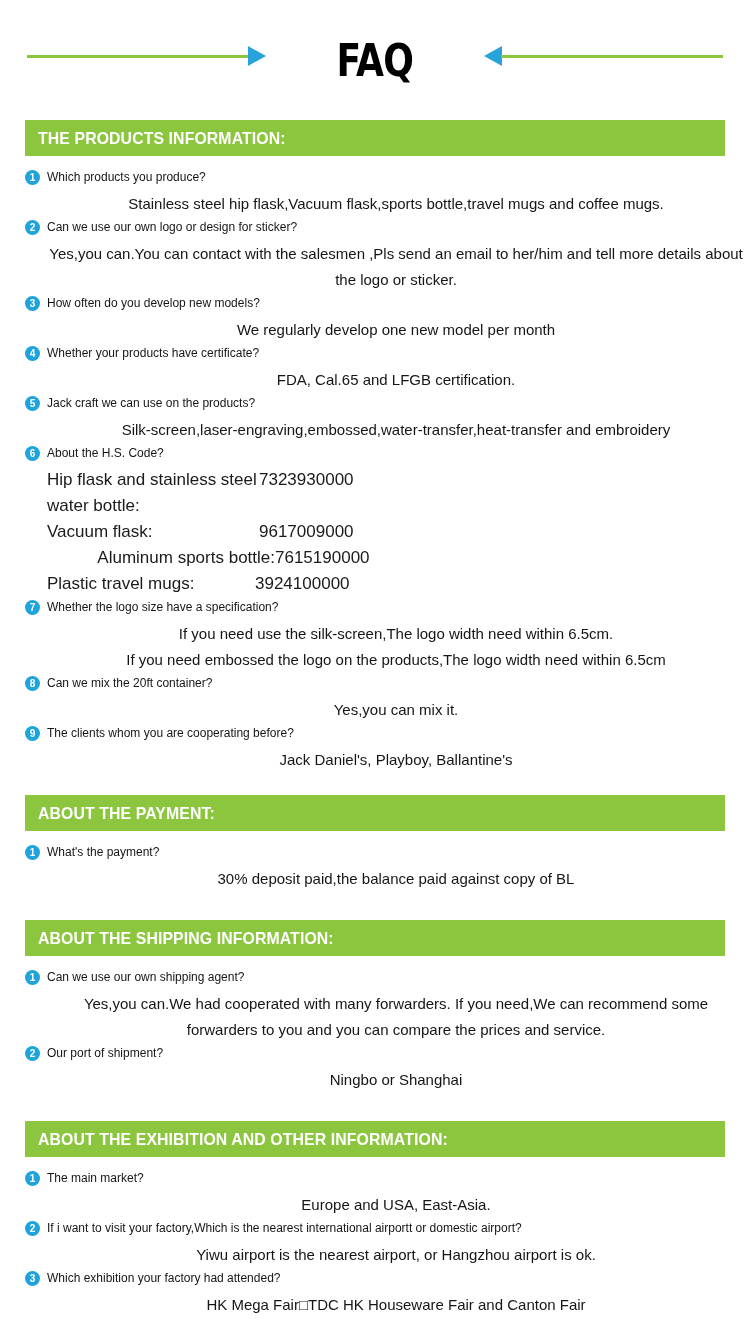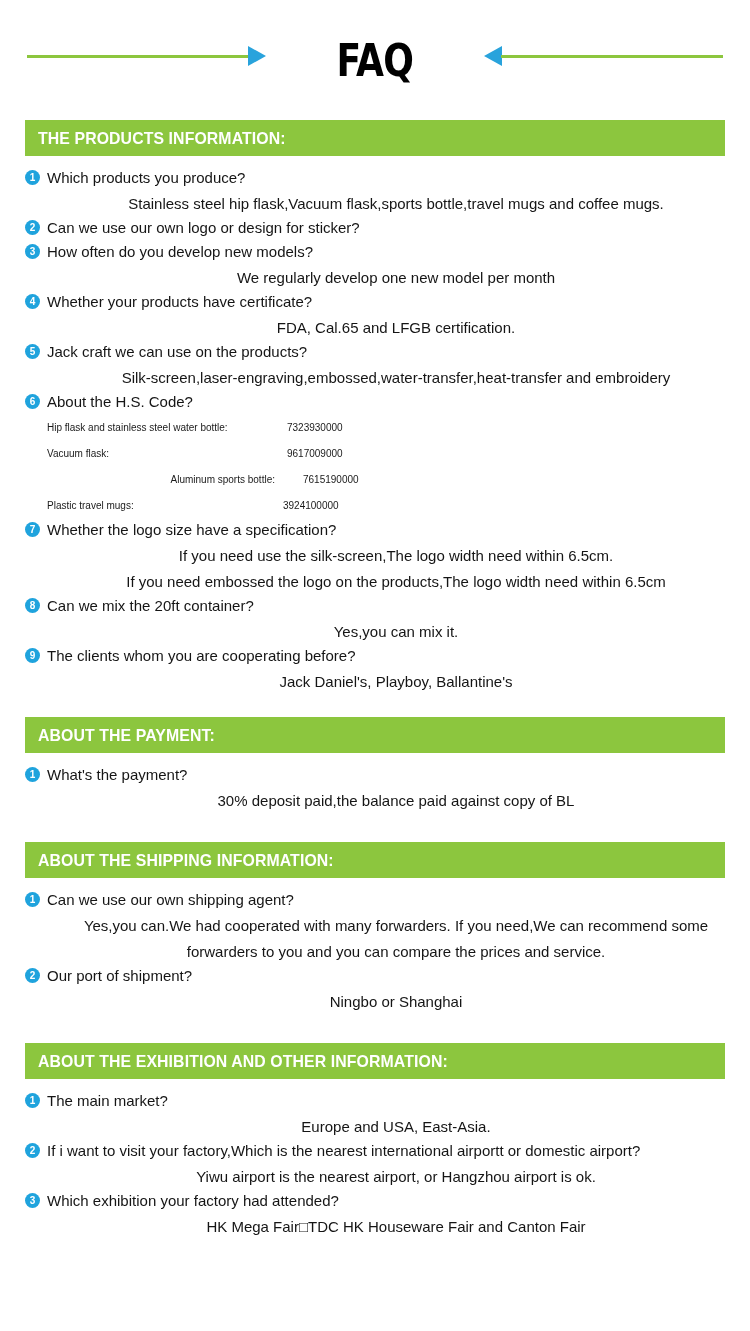--- a/index.html
+++ b/index.html
@@ -103,40 +103,39 @@
     color: #ffffff;
     font-size: 10px;
     font-weight: bold;
     line-height: 15px;
     text-align: center;
     margin-top: 3px;
     margin-right: 7px;
     font-family: "Liberation Sans", sans-serif;
   }
   .question-text {
-    font-size: 15px;
+    font-size: 12px;
     line-height: 21px;
     color: #151515;
   }
   .answer {
     font-size: 15px;
     line-height: 26px;
     color: #151515;
     margin-left: 22px;
     max-width: 700px;
     text-align: center;
   }
 
   
   .code-row {
     display: flex;
-    font-size: 10px;
+    font-size: 17px;
     line-height: 26px;
     margin-left: 22px;
-    gap: 28px;
   }
   .code-label { display: inline-block; }
   .code-value { display: inline-block; }
   .spacer-md { height: 22px; }
   .spacer-lg { height: 28px; }
 </style>
 </head>
 <body>
 
 <div class="faq-header">
@@ -162,20 +161,21 @@
             <span class="bullet">1</span>
             <span class="question-text">Which products you produce?</span>
           </div>
           <div class="answer">Stainless steel hip flask,Vacuum flask,sports bottle,travel mugs and coffee mugs.</div>
         </div>
         <div class="qa-item">
           <div class="question-row">
             <span class="bullet">2</span>
             <span class="question-text">Can we use our own logo or design for sticker?</span>
           </div>
+          <div class="answer">Yes,you can.You can contact with the salesmen ,Pls send an email to her/him and tell more details about the logo or sticker.</div>
         </div>
         <div class="qa-item">
           <div class="question-row">
             <span class="bullet">3</span>
             <span class="question-text">How often do you develop new models?</span>
           </div>
           <div class="answer">We regularly develop one new model per month</div>
         </div>
         <div class="qa-item">
           <div class="question-row">

